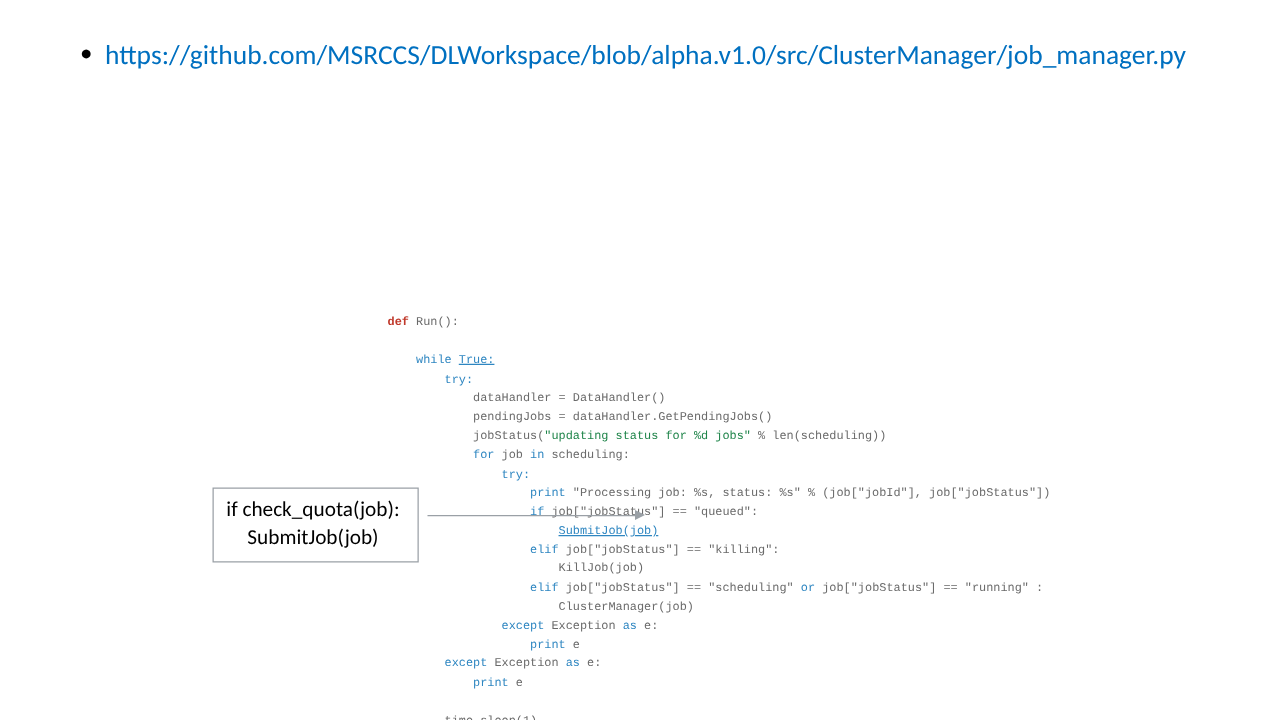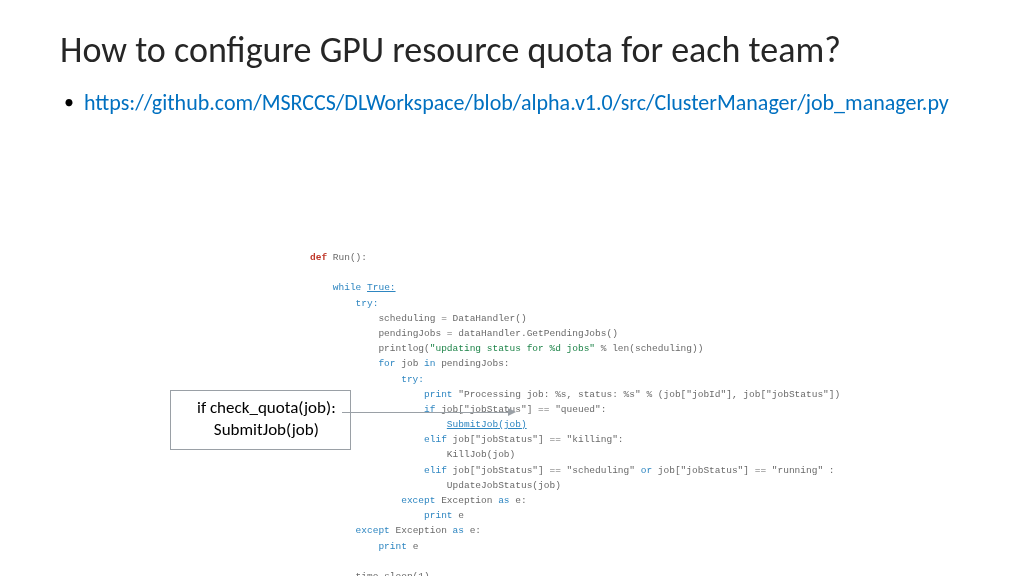--- a/index.html
+++ b/index.html
@@ -56,21 +56,21 @@
   }
   .kw-def   { color: #c0392b; font-weight: bold; }
   .kw-blue  { color: #2e86c1; }
   .kw-green { color: #1e8449; }
   .kw-bool  { color: #2e86c1; text-decoration: underline; }
   .callout-box {
     position: absolute;
     left: 170px;
     top: 390px;
     border: 1px solid #9aa0a6;
-    padding: 6px 14px 8px 26px;
+    padding: 6px 14px 8px 10px;
     font-size: 17px;
     text-align: center;
     line-height: 1.3;
     background: #fff;
   }
   .callout-line {
     position: absolute;
     left: 342px;
     top: 412px;
     width: 170px;
@@ -88,44 +88,43 @@
   }
   .underl {
     text-decoration: underline;
     color: #2e86c1;
   }
 </style>
 </head>
 <body>
 
 <div class="slide">
-  <div class="title">How to configure GPU resource quota for each team?</div>
 
   <div class="bullet-row">
     <span class="bullet-dot">•</span>
     <a class="link">https://github.com/MSRCCS/DLWorkspace/blob/alpha.v1.0/src/ClusterManager/job_manager.py</a>
   </div>
 </div>
 
 <div class="code-area"><span class="kw-def">def</span> <span>Run():</span>
 
     <span class="kw-blue">while</span> <span class="kw-bool">True:</span>
         <span class="kw-blue">try:</span>
-            <span>scheduling = DataHandler()</span>
+            <span>dataHandler = DataHandler()</span>
             <span>pendingJobs = dataHandler.GetPendingJobs()</span>
-            <span>printlog(</span><span class="kw-green">"updating status for %d jobs"</span><span> % len(scheduling))</span>
-            <span class="kw-blue">for</span><span> job </span><span class="kw-blue">in</span><span> pendingJobs:</span>
+            <span>jobStatus(</span><span class="kw-green">"updating status for %d jobs"</span><span> % len(scheduling))</span>
+            <span class="kw-blue">for</span><span> job </span><span class="kw-blue">in</span><span> scheduling:</span>
                 <span class="kw-blue">try:</span>
                     <span class="kw-blue">print</span><span> "Processing job: %s, status: %s" % (job["jobId"], job["jobStatus"])</span>
                     <span class="kw-blue">if</span><span> job["jobStatus"] == "queued":</span>
                         <span class="underl">SubmitJob(job)</span>
                     <span class="kw-blue">elif</span><span> job["jobStatus"] == "killing":</span>
                         <span>KillJob(job)</span>
                     <span class="kw-blue">elif</span><span> job["jobStatus"] == "scheduling" </span><span class="kw-blue">or</span><span> job["jobStatus"] == "running" :</span>
-                        <span>UpdateJobStatus(job)</span>
+                        <span>ClusterManager(job)</span>
                 <span class="kw-blue">except</span><span> Exception </span><span class="kw-blue">as</span><span> e:</span>
                     <span class="kw-blue">print</span><span> e</span>
         <span class="kw-blue">except</span><span> Exception </span><span class="kw-blue">as</span><span> e:</span>
             <span class="kw-blue">print</span><span> e</span>
 
         <span>time.sleep(1)</span></div>
 
 <div class="callout-box">
   <div>if check_quota(job):</div>
   <div>SubmitJob(job)</div>

